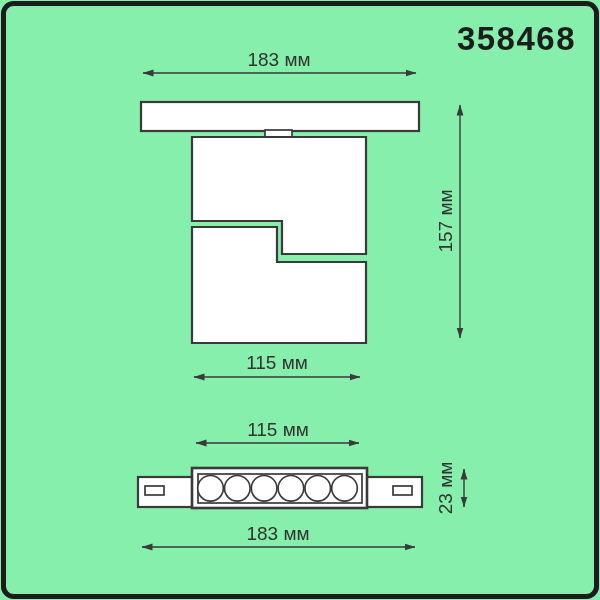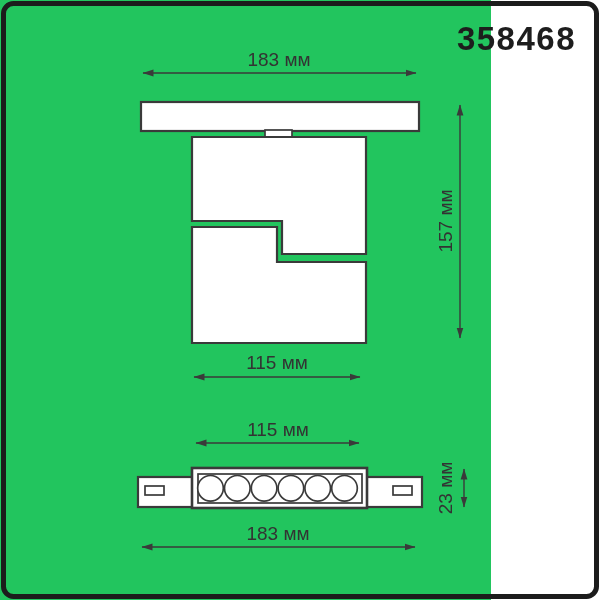--- a/index.html
+++ b/index.html
@@ -1,19 +1,19 @@
 <!DOCTYPE html>
 <html><head>
 <meta charset="utf-8">
 <style>
   html, body { margin: 0; padding: 0; background: #ffffff; }
   .canvas {
-    width: 491px; height: 600px;
+    width: 600px; height: 600px;
     position: relative;
-    background: #22c55e;
+    background: #86efac;
     font-family: "Liberation Sans", sans-serif;
   }
   svg { display: block; }
   .frame { fill: none; stroke: #1c1c1c; stroke-width: 5; }
   .shape { fill: #ffffff; stroke: #3a3a3a; stroke-width: 2.2; }
   .shape-thick { fill: #ffffff; stroke: #3a3a3a; stroke-width: 2.6; }
   .detail { fill: #ffffff; stroke: #3a3a3a; stroke-width: 1.7; }
   .dimline { stroke: #3a3a3a; stroke-width: 1.4; fill: none; }
   text {
     font-family: "Liberation Sans", sans-serif;

